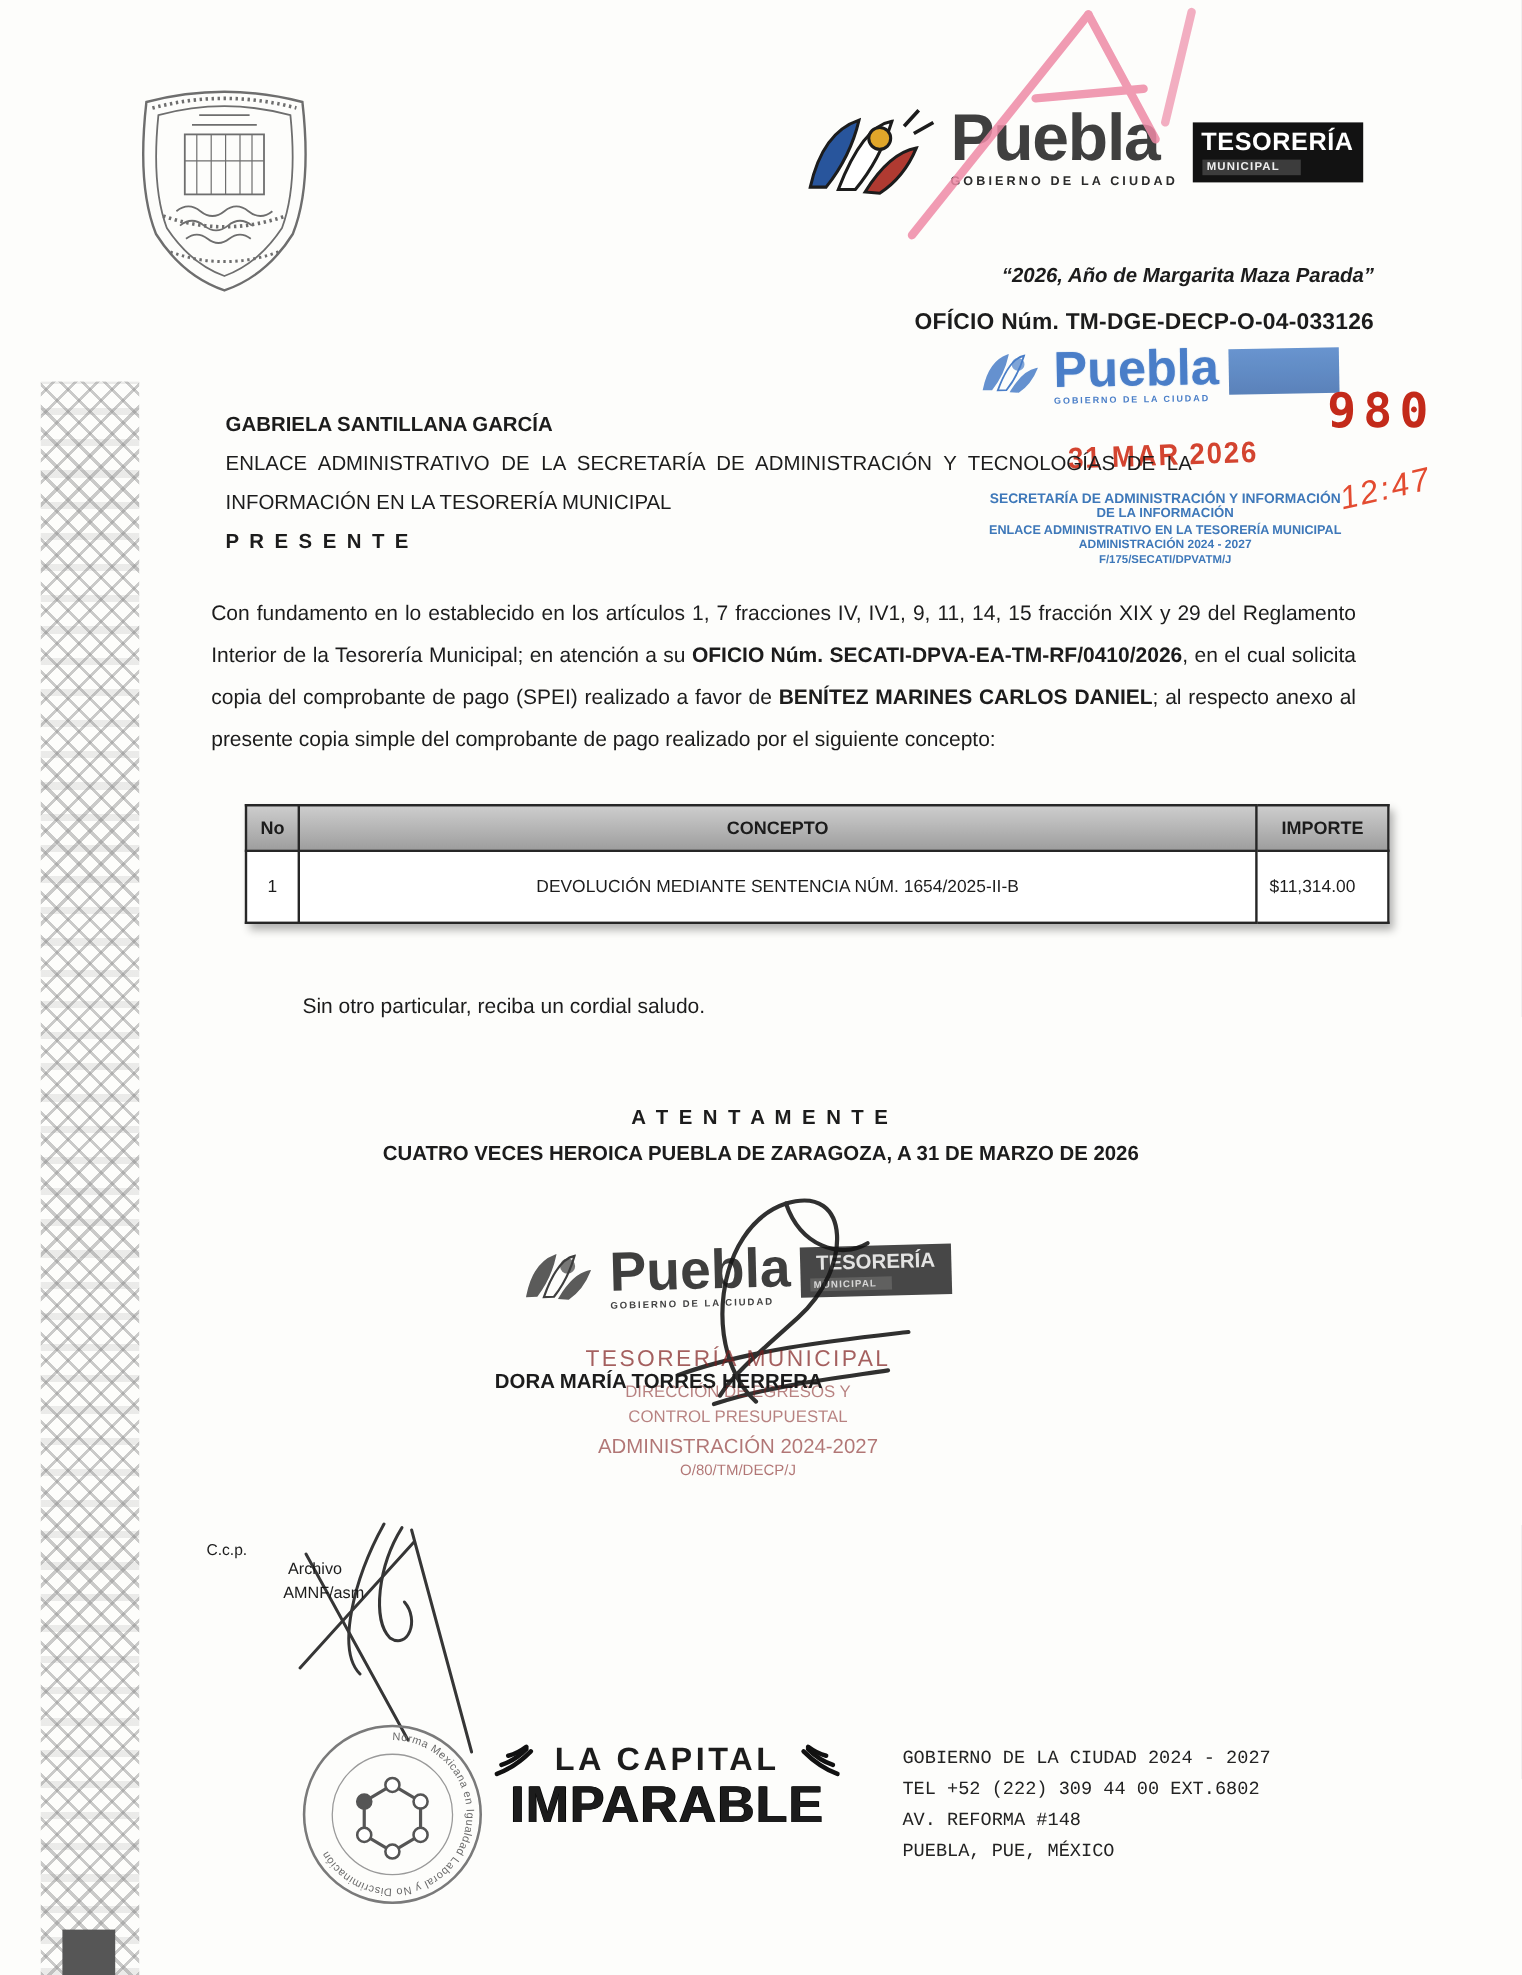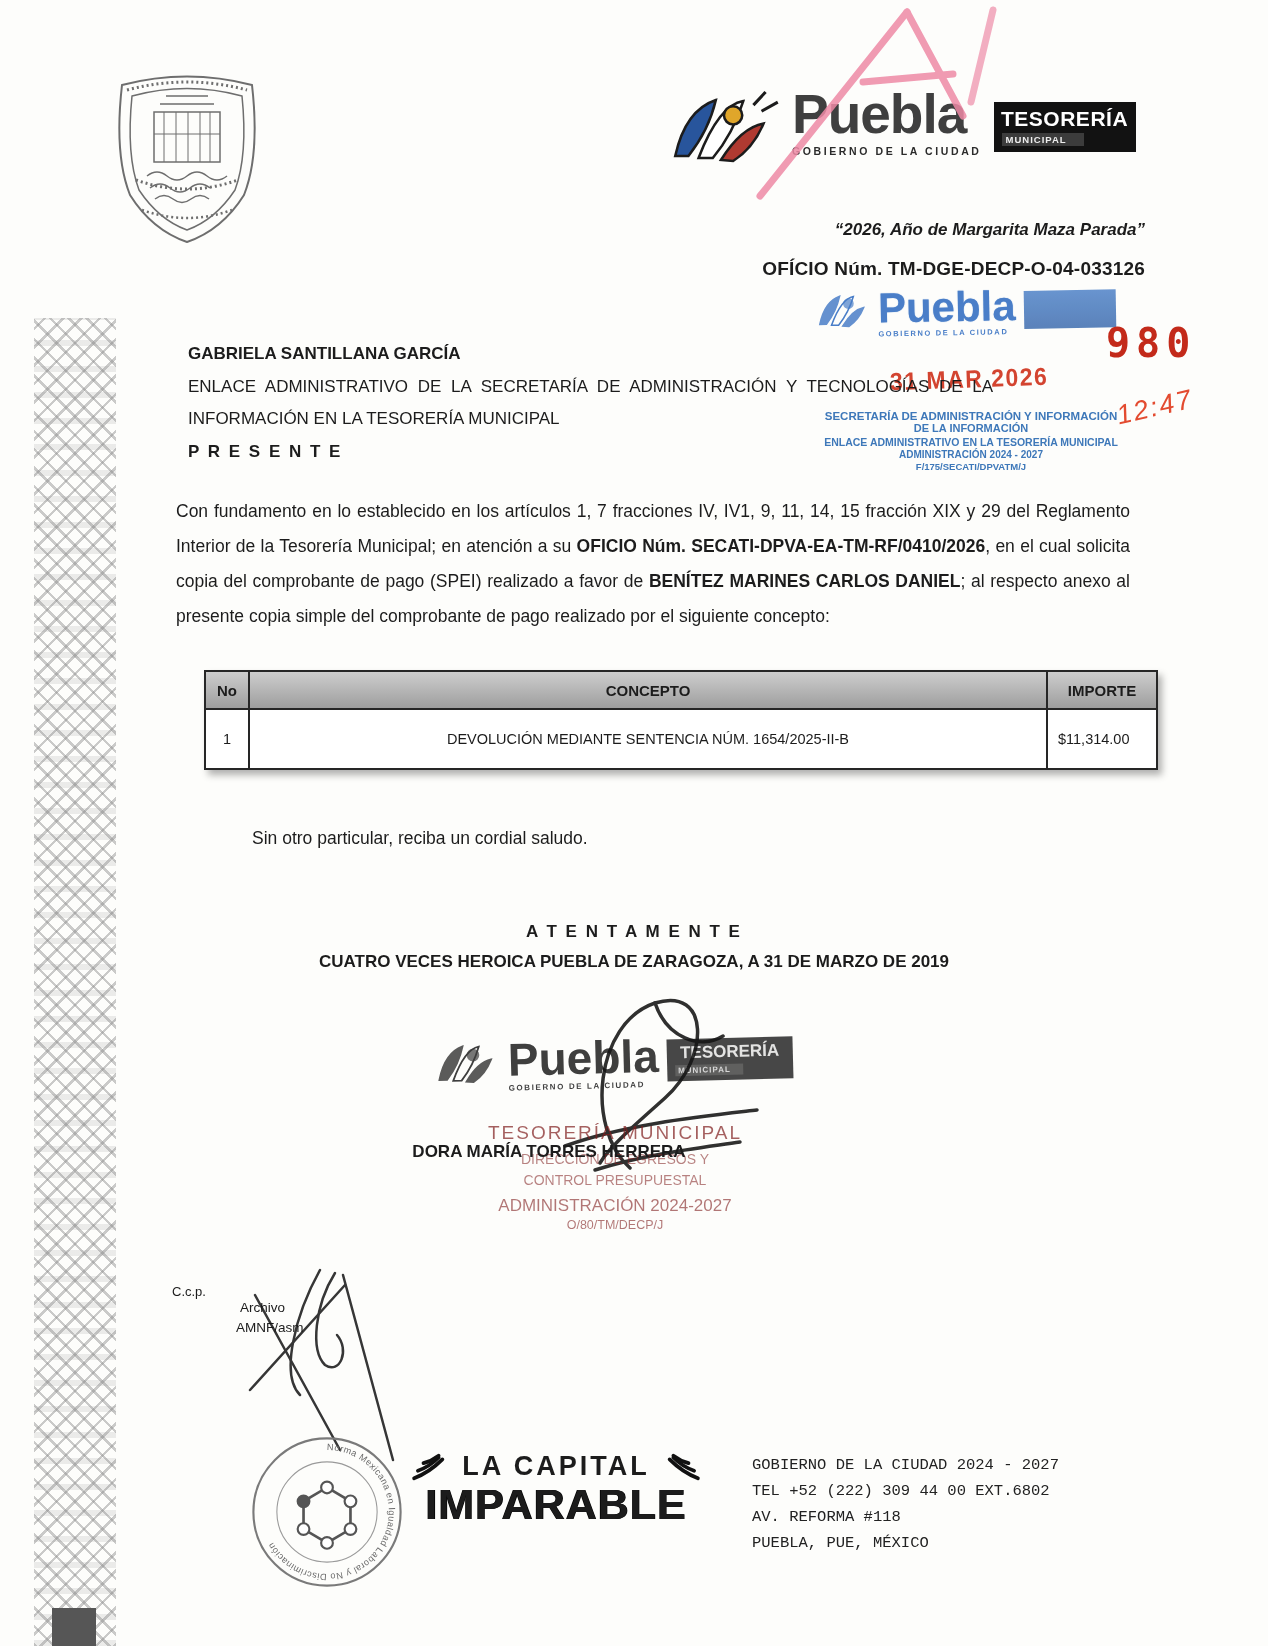--- a/index.html
+++ b/index.html
@@ -219,21 +219,21 @@
           <td>DEVOLUCIÓN MEDIANTE SENTENCIA NÚM. 1654/2025-II-B</td>
           <td class="imp">$11,314.00</td>
         </tr>
       </tbody>
     </table>
   </div>
 
   <div class="abs closing">Sin otro particular, reciba un cordial saludo.</div>
 
   <div class="abs atent">A T E N T A M E N T E</div>
-  <div class="abs citydate">CUATRO VECES HEROICA PUEBLA DE ZARAGOZA, A 31 DE MARZO DE 2019</div>
+  <div class="abs citydate">CUATRO VECES HEROICA PUEBLA DE ZARAGOZA, A 31 DE MARZO DE 2026</div>
 
   <div class="abs sig-stamp">
     <svg class="logo-icon" viewBox="0 0 130 85">
       <g stroke="currentColor" stroke-width="3" fill="none">
         <path d="M15 70 Q25 25 55 15 Q48 45 28 70 Z" fill="currentColor" opacity=".85"></path>
         <path d="M38 72 Q58 20 82 16 Q72 48 52 72 Z"></path>
         <circle cx="72" cy="30" r="9" fill="currentColor" opacity=".7"></circle>
         <path d="M60 74 Q80 42 102 38 Q92 62 72 75 Z" fill="currentColor" opacity=".85"></path>
       </g>
     </svg>
@@ -317,17 +317,17 @@
             <path d="M14 14 Q22 12 30 6"></path>
         </g>
       </svg>
     </div>
     <div class="cap2">IMPARABLE</div>
   </div>
 
   <div class="abs address">
     <div>GOBIERNO DE LA CIUDAD 2024 - 2027</div>
     <div>TEL +52 (222) 309 44 00 EXT.6802</div>
-    <div>AV. REFORMA #118</div>
+    <div>AV. REFORMA #148</div>
     <div>PUEBLA, PUE, MÉXICO</div>
   </div>
 
 </div>
 
 </body></html>

